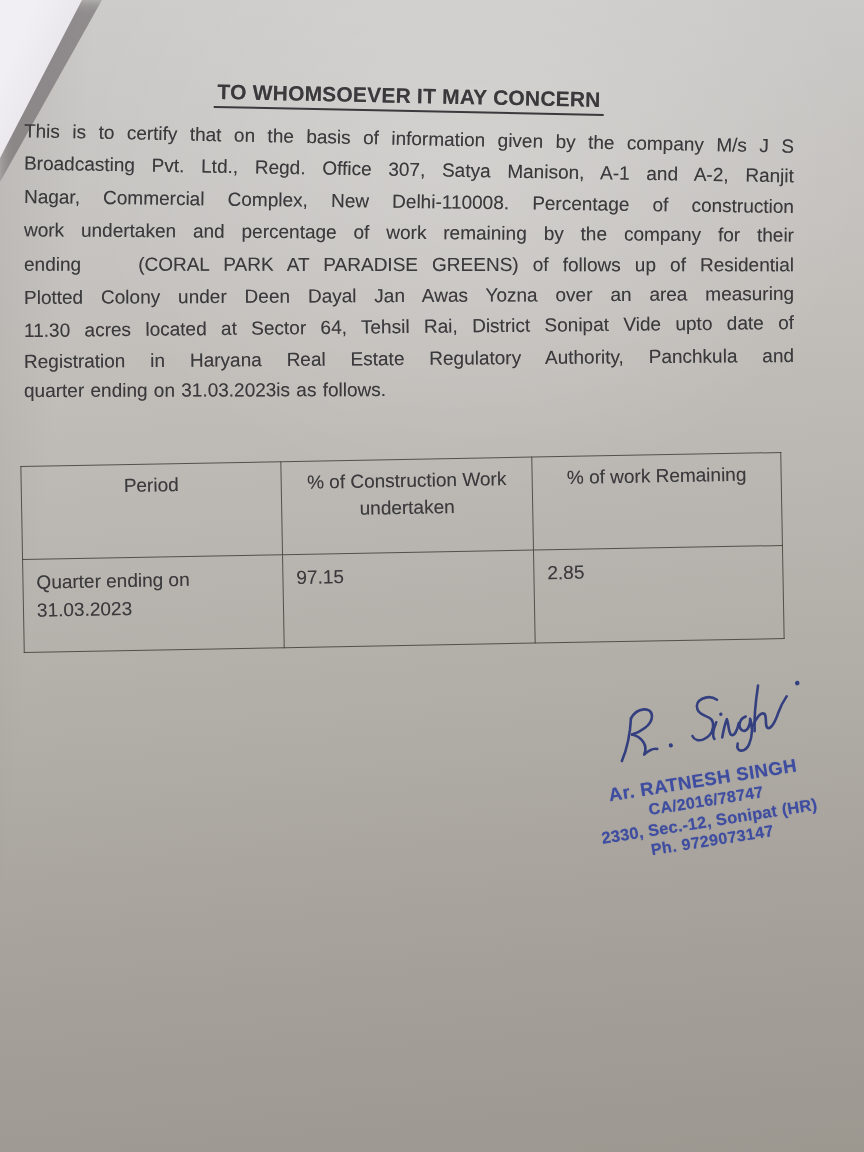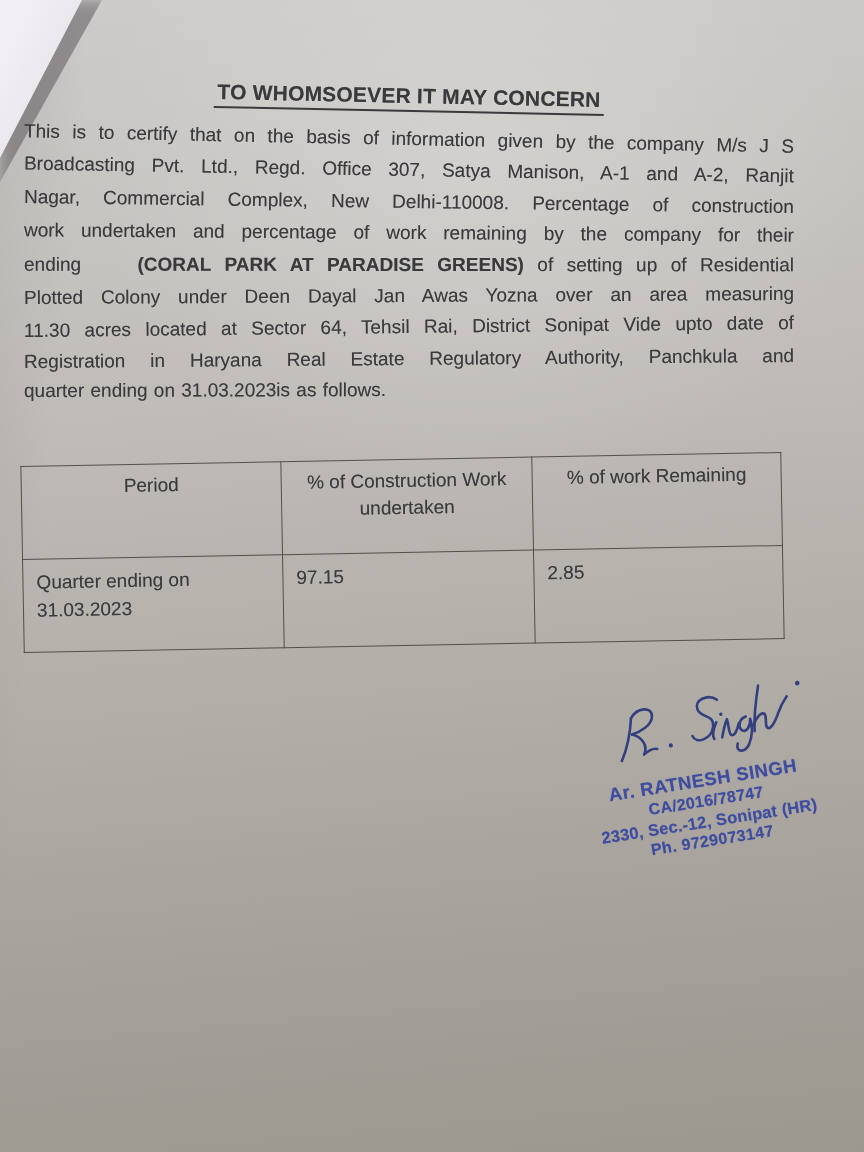--- a/index.html
+++ b/index.html
@@ -48,21 +48,21 @@
   .pline{text-align:justify;text-align-last:justify;text-shadow:0 0 0.6px rgba(58,57,60,0.4);}
   .pline:nth-child(1){transform:rotate(1.15deg);}
   .pline:nth-child(2){transform:rotate(0.95deg);}
   .pline:nth-child(3){transform:rotate(0.75deg);}
   .pline:nth-child(4){transform:rotate(0.40deg);}
   .pline:nth-child(5){transform:rotate(0.05deg);}
   .pline:nth-child(6){transform:rotate(-0.30deg);}
   .pline:nth-child(7){transform:rotate(-0.60deg);}
   .pline:nth-child(8){transform:rotate(-0.45deg);}
   .pline:nth-child(9){transform:rotate(-0.15deg);text-align-last:left;}
-  .pline b{font-weight:700;margin-left:43px;}
+  .pline b{font-weight:400;margin-left:43px;}
 
   
   .ctable{
     position:absolute;left:22px;top:459px;width:760px;
     border-collapse:collapse;table-layout:fixed;
     transform:rotate(-1.05deg);
     font-size:19px;color:#3a393c;
   }
   .ctable td,.ctable th{
     border:1.4px solid rgba(72,69,63,0.9);
@@ -101,21 +101,21 @@
 
     <div class="heading">
       <span class="heading-text">TO WHOMSOEVER IT MAY CONCERN</span>
     </div>
 
     <div class="para">
       <div class="pline">This is to certify that on the basis of information given by the company M/s J S</div>
       <div class="pline">Broadcasting Pvt. Ltd., Regd. Office 307, Satya Manison, A-1 and A-2, Ranjit</div>
       <div class="pline">Nagar, Commercial Complex, New Delhi-110008. Percentage of construction</div>
       <div class="pline">work undertaken and percentage of work remaining by the company for their</div>
-      <div class="pline"><span>ending </span><b>(CORAL PARK AT PARADISE GREENS)</b><span> of setting up of Residential</span></div>
+      <div class="pline"><span>ending </span><b>(CORAL PARK AT PARADISE GREENS)</b><span> of follows up of Residential</span></div>
       <div class="pline">Plotted Colony under Deen Dayal Jan Awas Yozna over an area measuring</div>
       <div class="pline">11.30 acres located at Sector 64, Tehsil Rai, District Sonipat Vide upto date of</div>
       <div class="pline">Registration in Haryana Real Estate Regulatory Authority, Panchkula and</div>
       <div class="pline">quarter ending on 31.03.2023is as follows.</div>
     </div>
 
     <table class="ctable">
       <colgroup>
         <col style="width:260px">
           <col style="width:251px">

